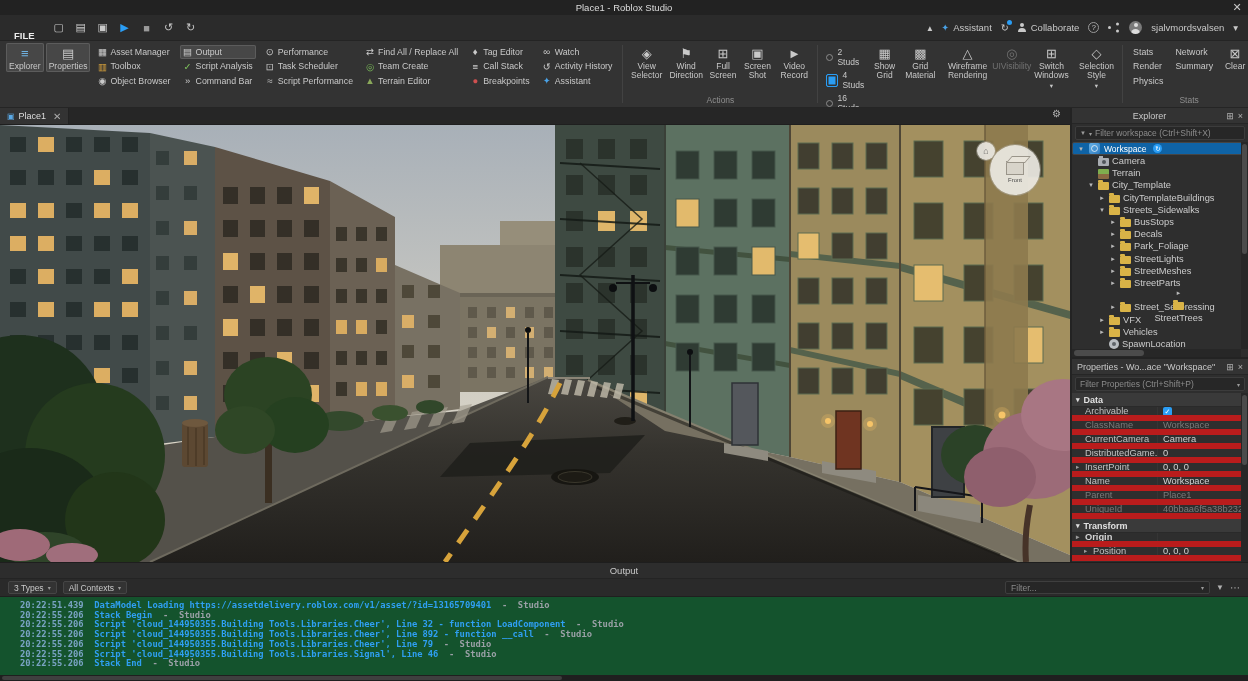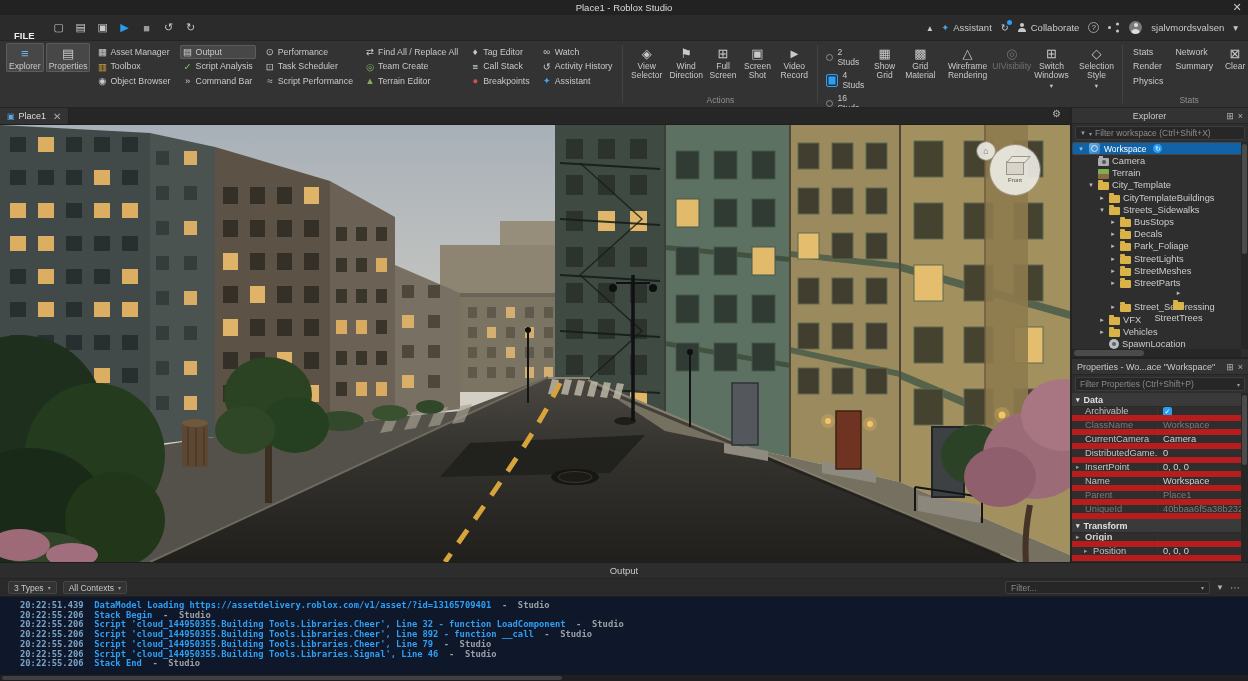--- a/index.html
+++ b/index.html
@@ -149,21 +149,21 @@
   .output-toolbar { height:19px; background:#2a2a2a; border-top:1px solid #242424; border-bottom:1px solid #1f1f1f;
     display:flex; align-items:center; gap:6px; padding:0 8px; flex:none; }
   .sel { display:flex; align-items:center; gap:4px; background:#333; border:1px solid #454545; border-radius:2px;
     height:13px; padding:0 5px; font-size:8.5px; color:#c9c9c9; cursor:pointer; }
   .spacer { flex:1; }
   .filter-input { width:205px; height:13px; background:#262626; border:1px solid #3e3e3e; border-radius:2px;
     display:flex; align-items:center; padding:0 5px; }
   .filter-input .caret-g { margin-left:auto; }
   .ofunnel { color:#b0b0b0; font-size:8px; cursor:pointer; }
   .omenu { color:#b0b0b0; font-size:10px; cursor:pointer; }
-  .output-log { flex:1; background:#0f172a; font-family:"DejaVu Sans Mono", monospace; font-size:8.8px;
+  .output-log { flex:1; background:#14532d; font-family:"DejaVu Sans Mono", monospace; font-size:8.8px;
     font-weight:700; line-height:9.7px; padding:4px 0 0 20px; overflow:hidden; position:relative; }
   .lline { white-space:pre; }
   .ltime { color:var(--log-time); }
   .ltext { color:var(--log-text); }
   .lapp { color:#9aa0a6; }
   .log-hscroll { position:absolute; left:0; right:0; bottom:0; height:6px; background:#1f1f1f; }
   .log-hscroll .thumb { position:absolute; left:2px; top:1px; bottom:1px; width:560px; background:#3f3f3f; border-radius:3px; }
 
   .gi { display:inline-block; }
 </style>

